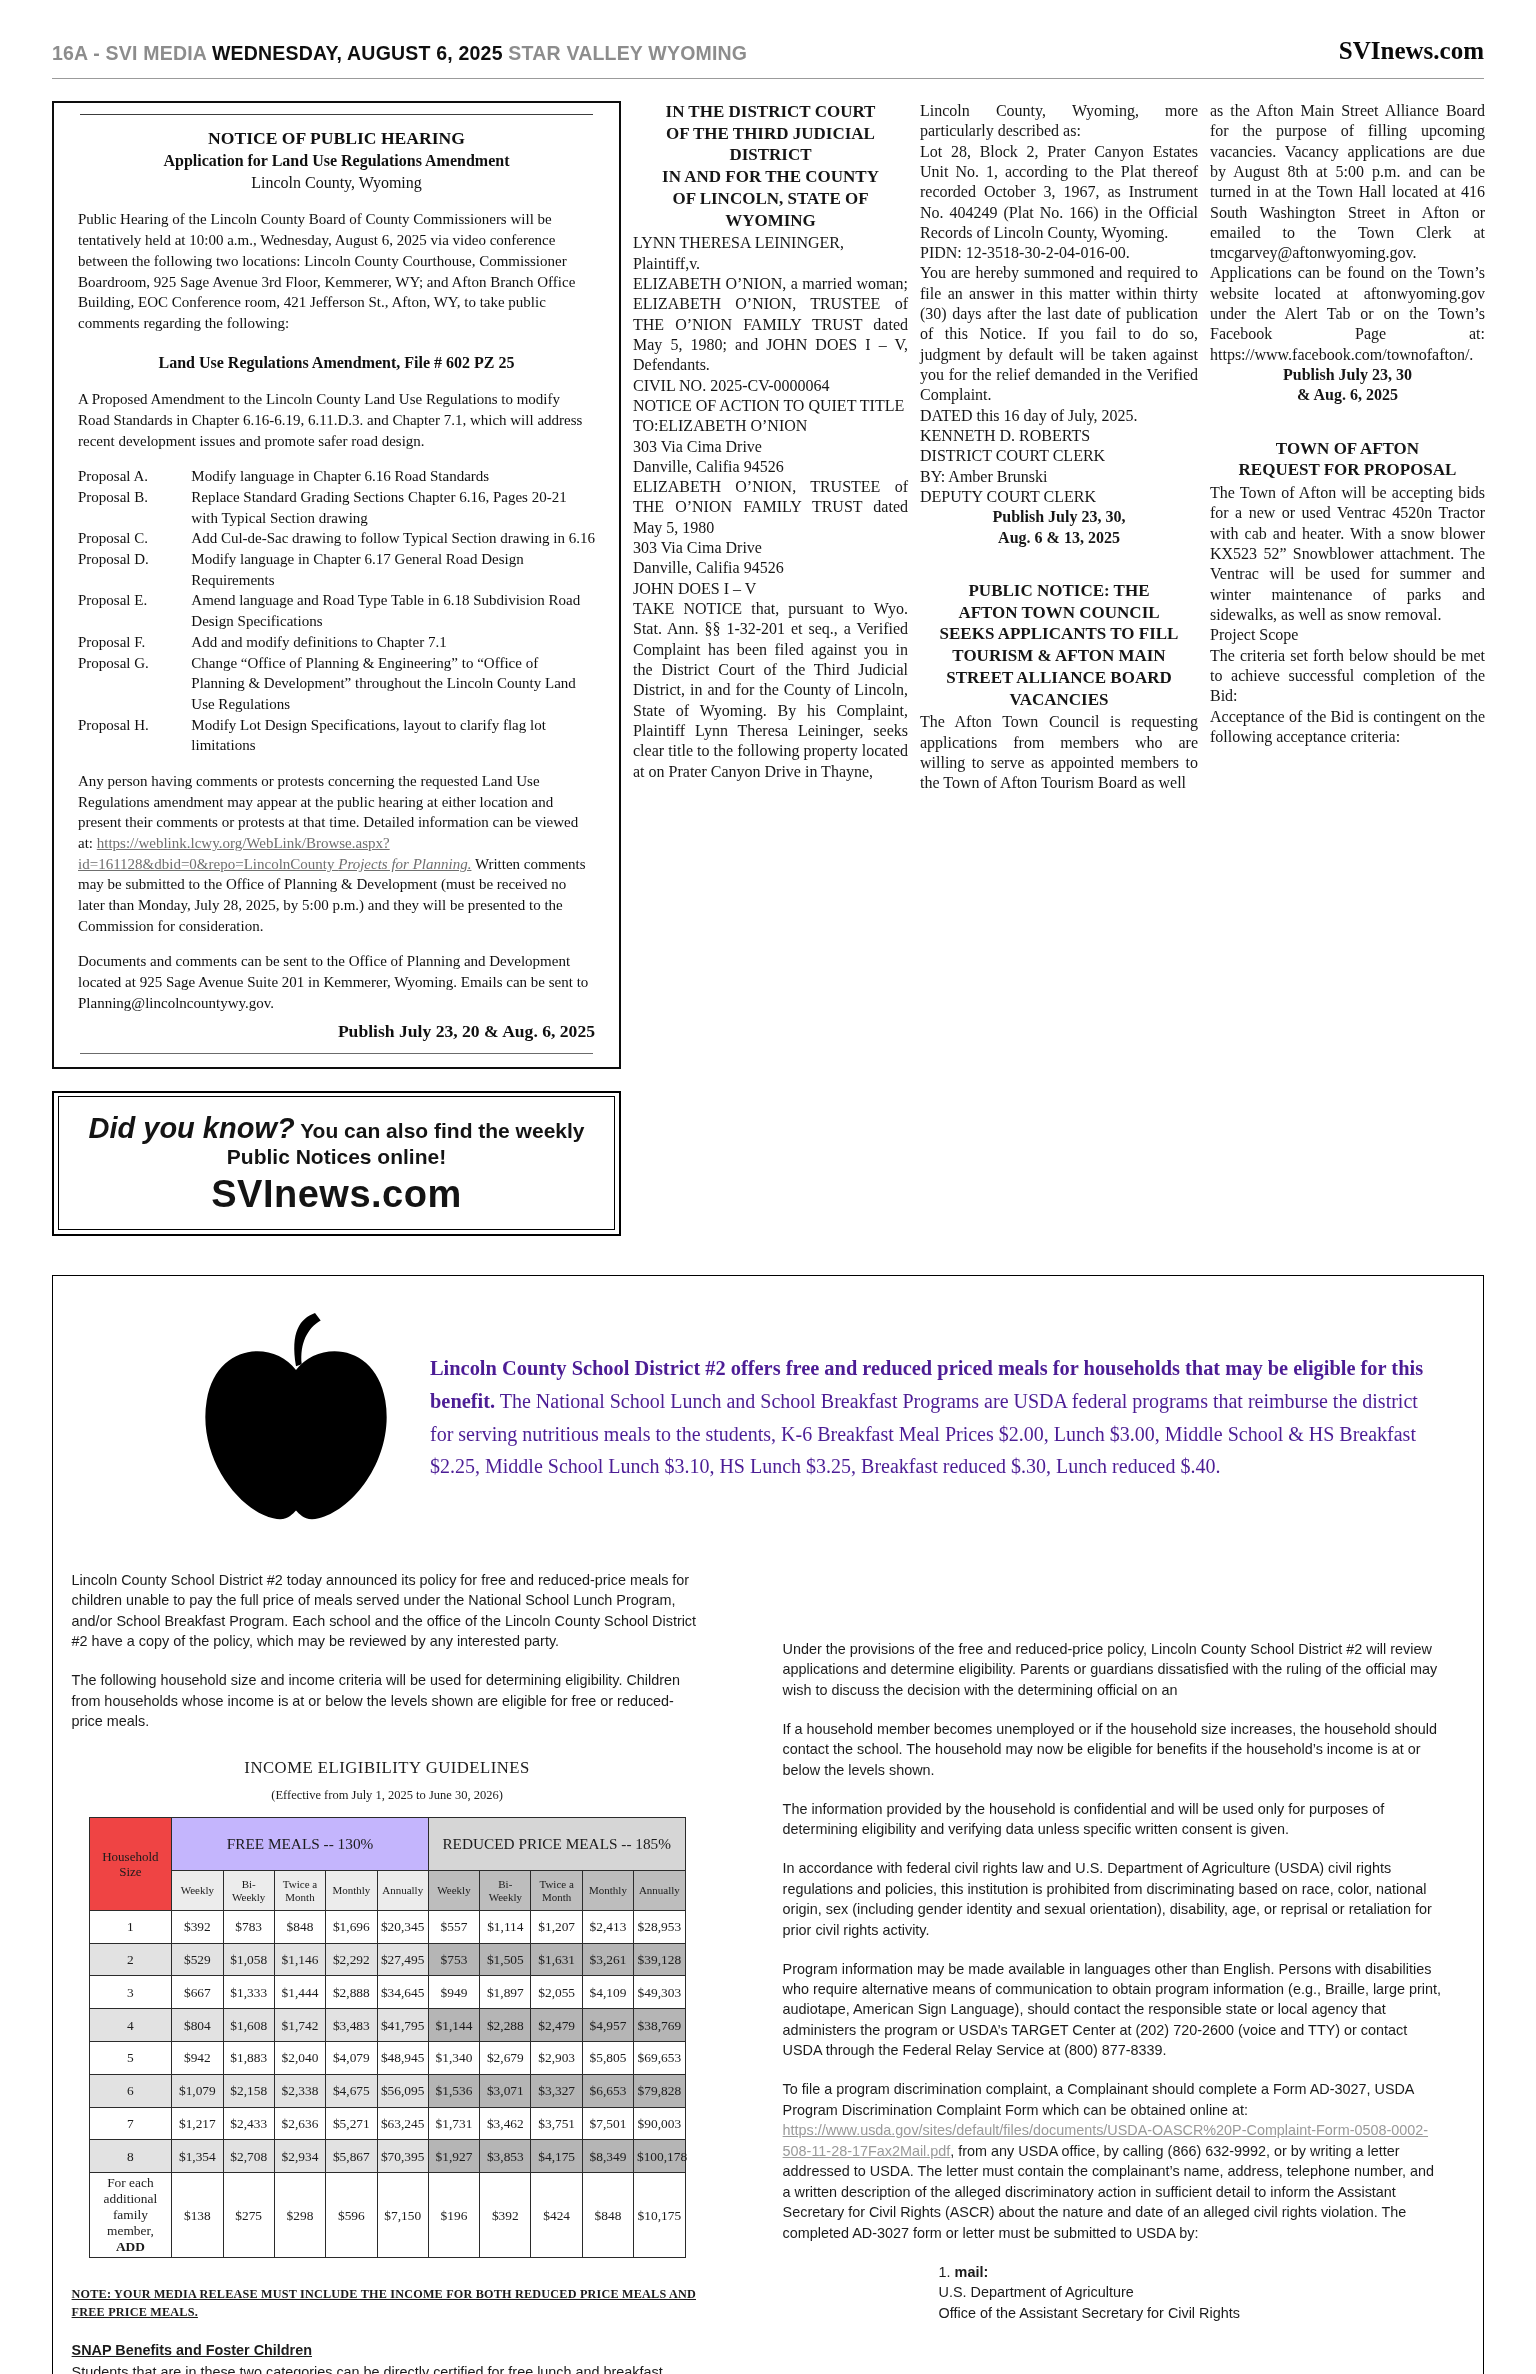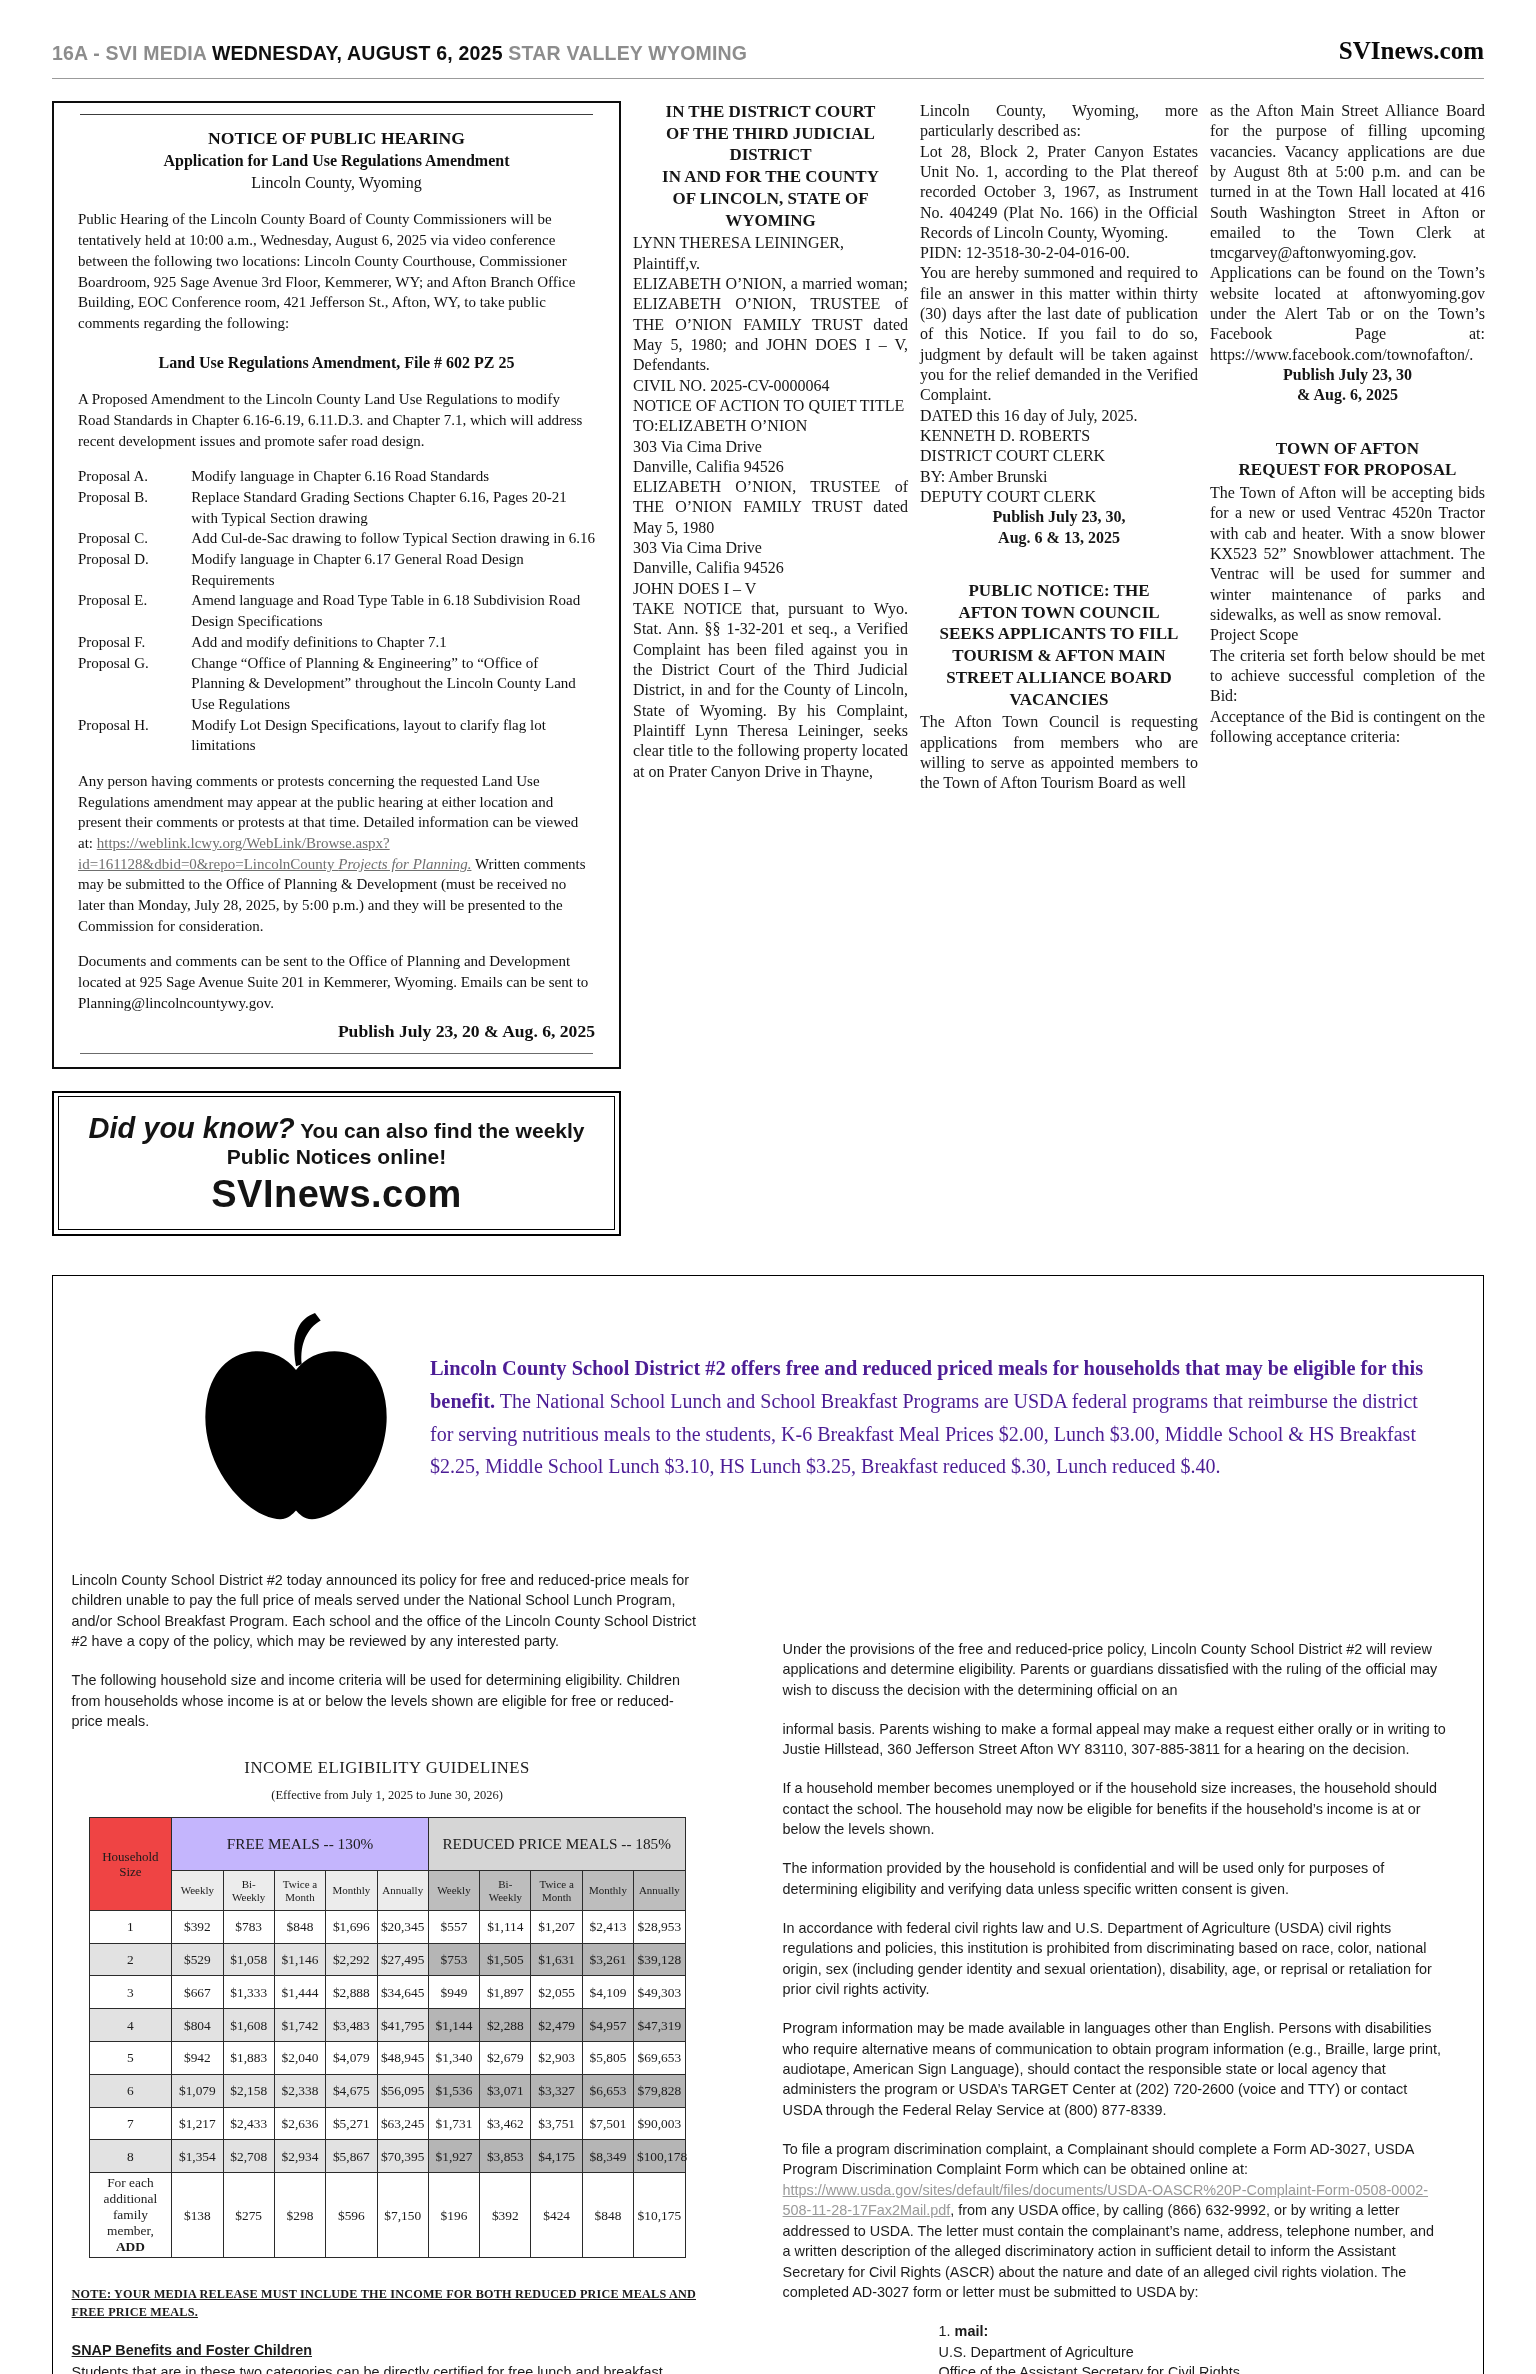--- a/index.html
+++ b/index.html
@@ -303,21 +303,21 @@
               <td class="col-label sh-l">4</td>
               <td class="sh-l">$804</td>
               <td class="sh-l">$1,608</td>
               <td class="sh-l">$1,742</td>
               <td class="sh-l">$3,483</td>
               <td class="sh-l">$41,795</td>
               <td class="sh-d">$1,144</td>
               <td class="sh-d">$2,288</td>
               <td class="sh-d">$2,479</td>
               <td class="sh-d">$4,957</td>
-              <td class="sh-d">$47,319</td>
+              <td class="sh-d">$38,769</td>
             </tr>
             <tr>
               <td class="col-label">5</td>
               <td>$942</td>
               <td>$1,883</td>
               <td>$2,040</td>
               <td>$4,079</td>
               <td>$48,945</td>
               <td>$1,340</td>
               <td>$2,679</td>
@@ -384,21 +384,20 @@
 
       <div>
         <div class="sec-h">SNAP Benefits and Foster Children</div>
         <p class="sec-p">Students that are in these two categories can be directly certified for free lunch and breakfast without completing a meal benefit income application. Contact the school and they will process your request.</p>
 
       </div>
     </div>
 
     <div class="ad-right sans">
       <p>Under the provisions of the free and reduced-price policy, Lincoln County School District #2 will review applications and determine eligibility. Parents or guardians dissatisfied with the ruling of the official may wish to discuss the decision with the determining official on an</p>
-      <p>informal basis. Parents wishing to make a formal appeal may make a request either orally or in writing to Justie Hillstead, 360 Jefferson Street Afton WY 83110, 307-885-3811 for a hearing on the decision.</p>
       <p>If a household member becomes unemployed or if the household size increases, the household should contact the school. The household may now be eligible for benefits if the household’s income is at or below the levels shown.</p>
       <p>The information provided by the household is confidential and will be used only for purposes of determining eligibility and verifying data unless specific written consent is given.</p>
       <p>In accordance with federal civil rights law and U.S. Department of Agriculture (USDA) civil rights regulations and policies, this institution is prohibited from discriminating based on race, color, national origin, sex (including gender identity and sexual orientation), disability, age, or reprisal or retaliation for prior civil rights activity.</p>
       <p>Program information may be made available in languages other than English. Persons with disabilities who require alternative means of communication to obtain program information (e.g., Braille, large print, audiotape, American Sign Language), should contact the responsible state or local agency that administers the program or USDA’s TARGET Center at (202) 720-2600 (voice and TTY) or contact USDA through the Federal Relay Service at (800) 877-8339.</p>
       <p><span>To file a program discrimination complaint, a Complainant should complete a Form AD-3027, USDA Program Discrimination Complaint Form which can be obtained online at: </span><span class="link-gray">https://www.usda.gov/sites/default/files/documents/USDA-OASCR%20P-Complaint-Form-0508-0002-508-11-28-17Fax2Mail.pdf</span><span>, from any USDA office, by calling (866) 632-9992, or by writing a letter addressed to USDA. The letter must contain the complainant’s name, address, telephone number, and a written description of the alleged discriminatory action in sufficient detail to inform the Assistant Secretary for Civil Rights (ASCR) about the nature and date of an alleged civil rights violation. The completed AD-3027 form or letter must be submitted to USDA by:</span></p>
 
       <div class="steps">
         <div class="step-line"><span>1.</span> <b>mail:</b></div>
         <div class="step-line">U.S. Department of Agriculture</div>
         <div class="step-line">Office of the Assistant Secretary for Civil Rights</div>

